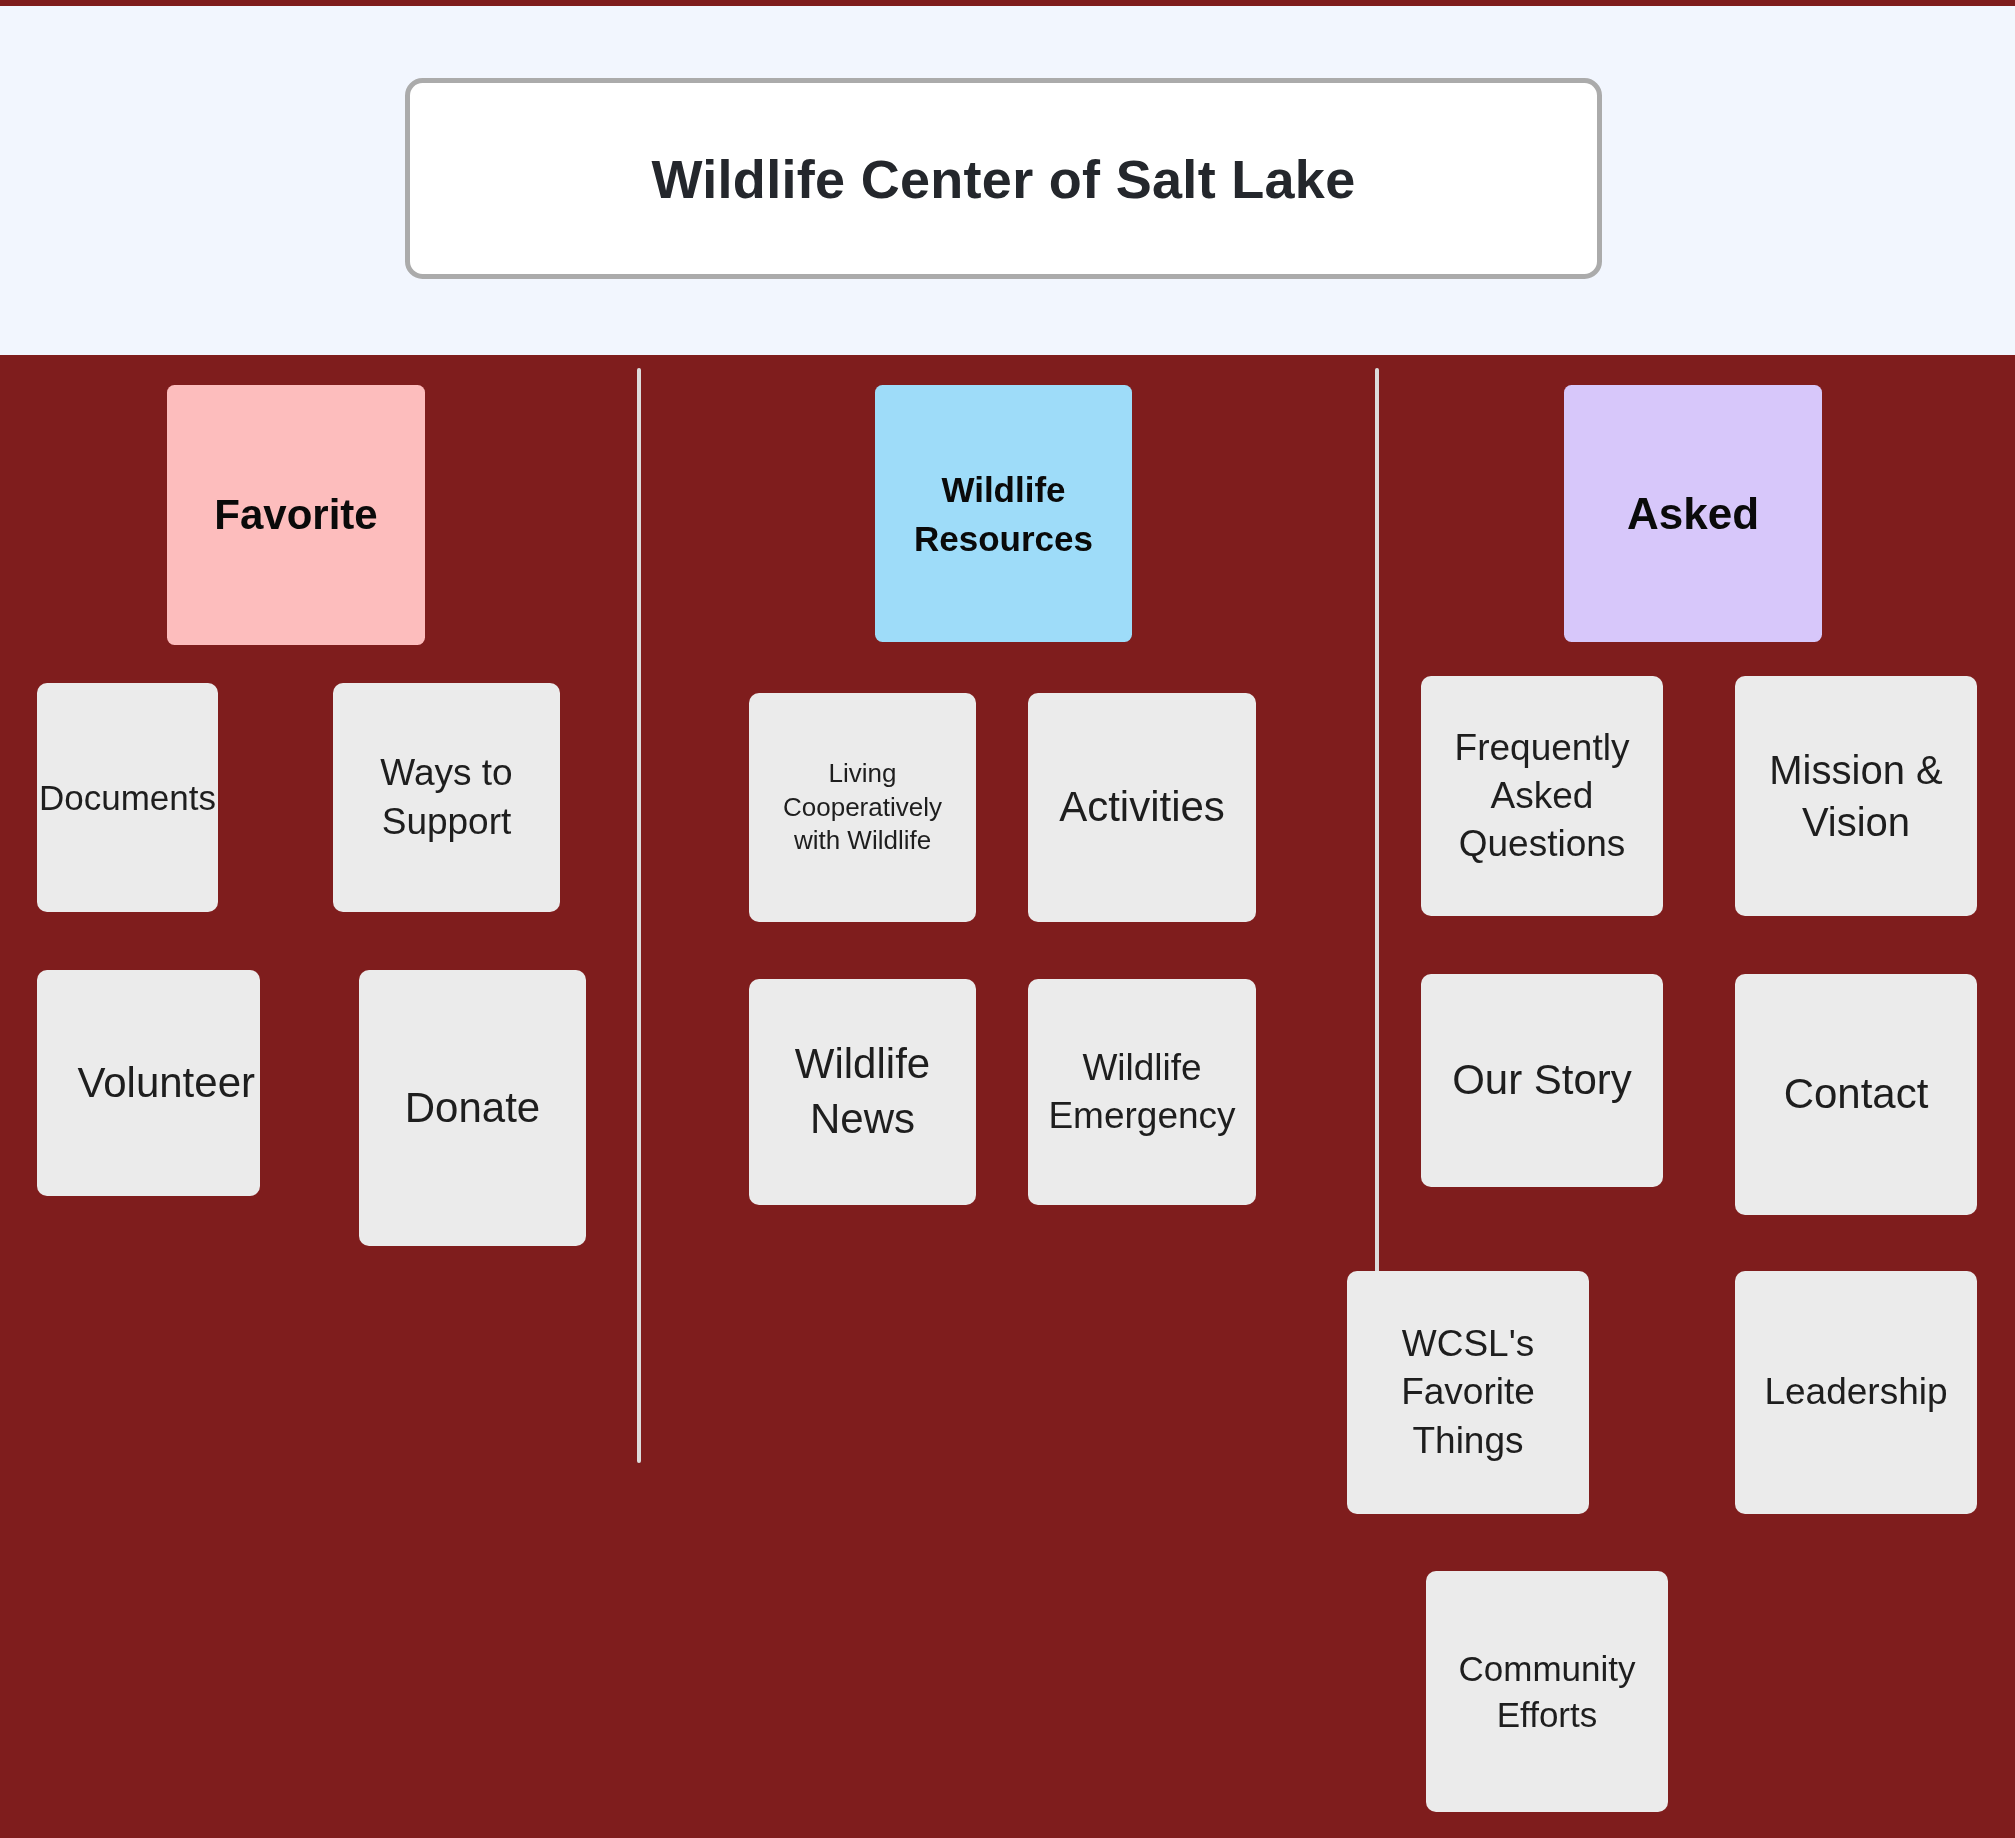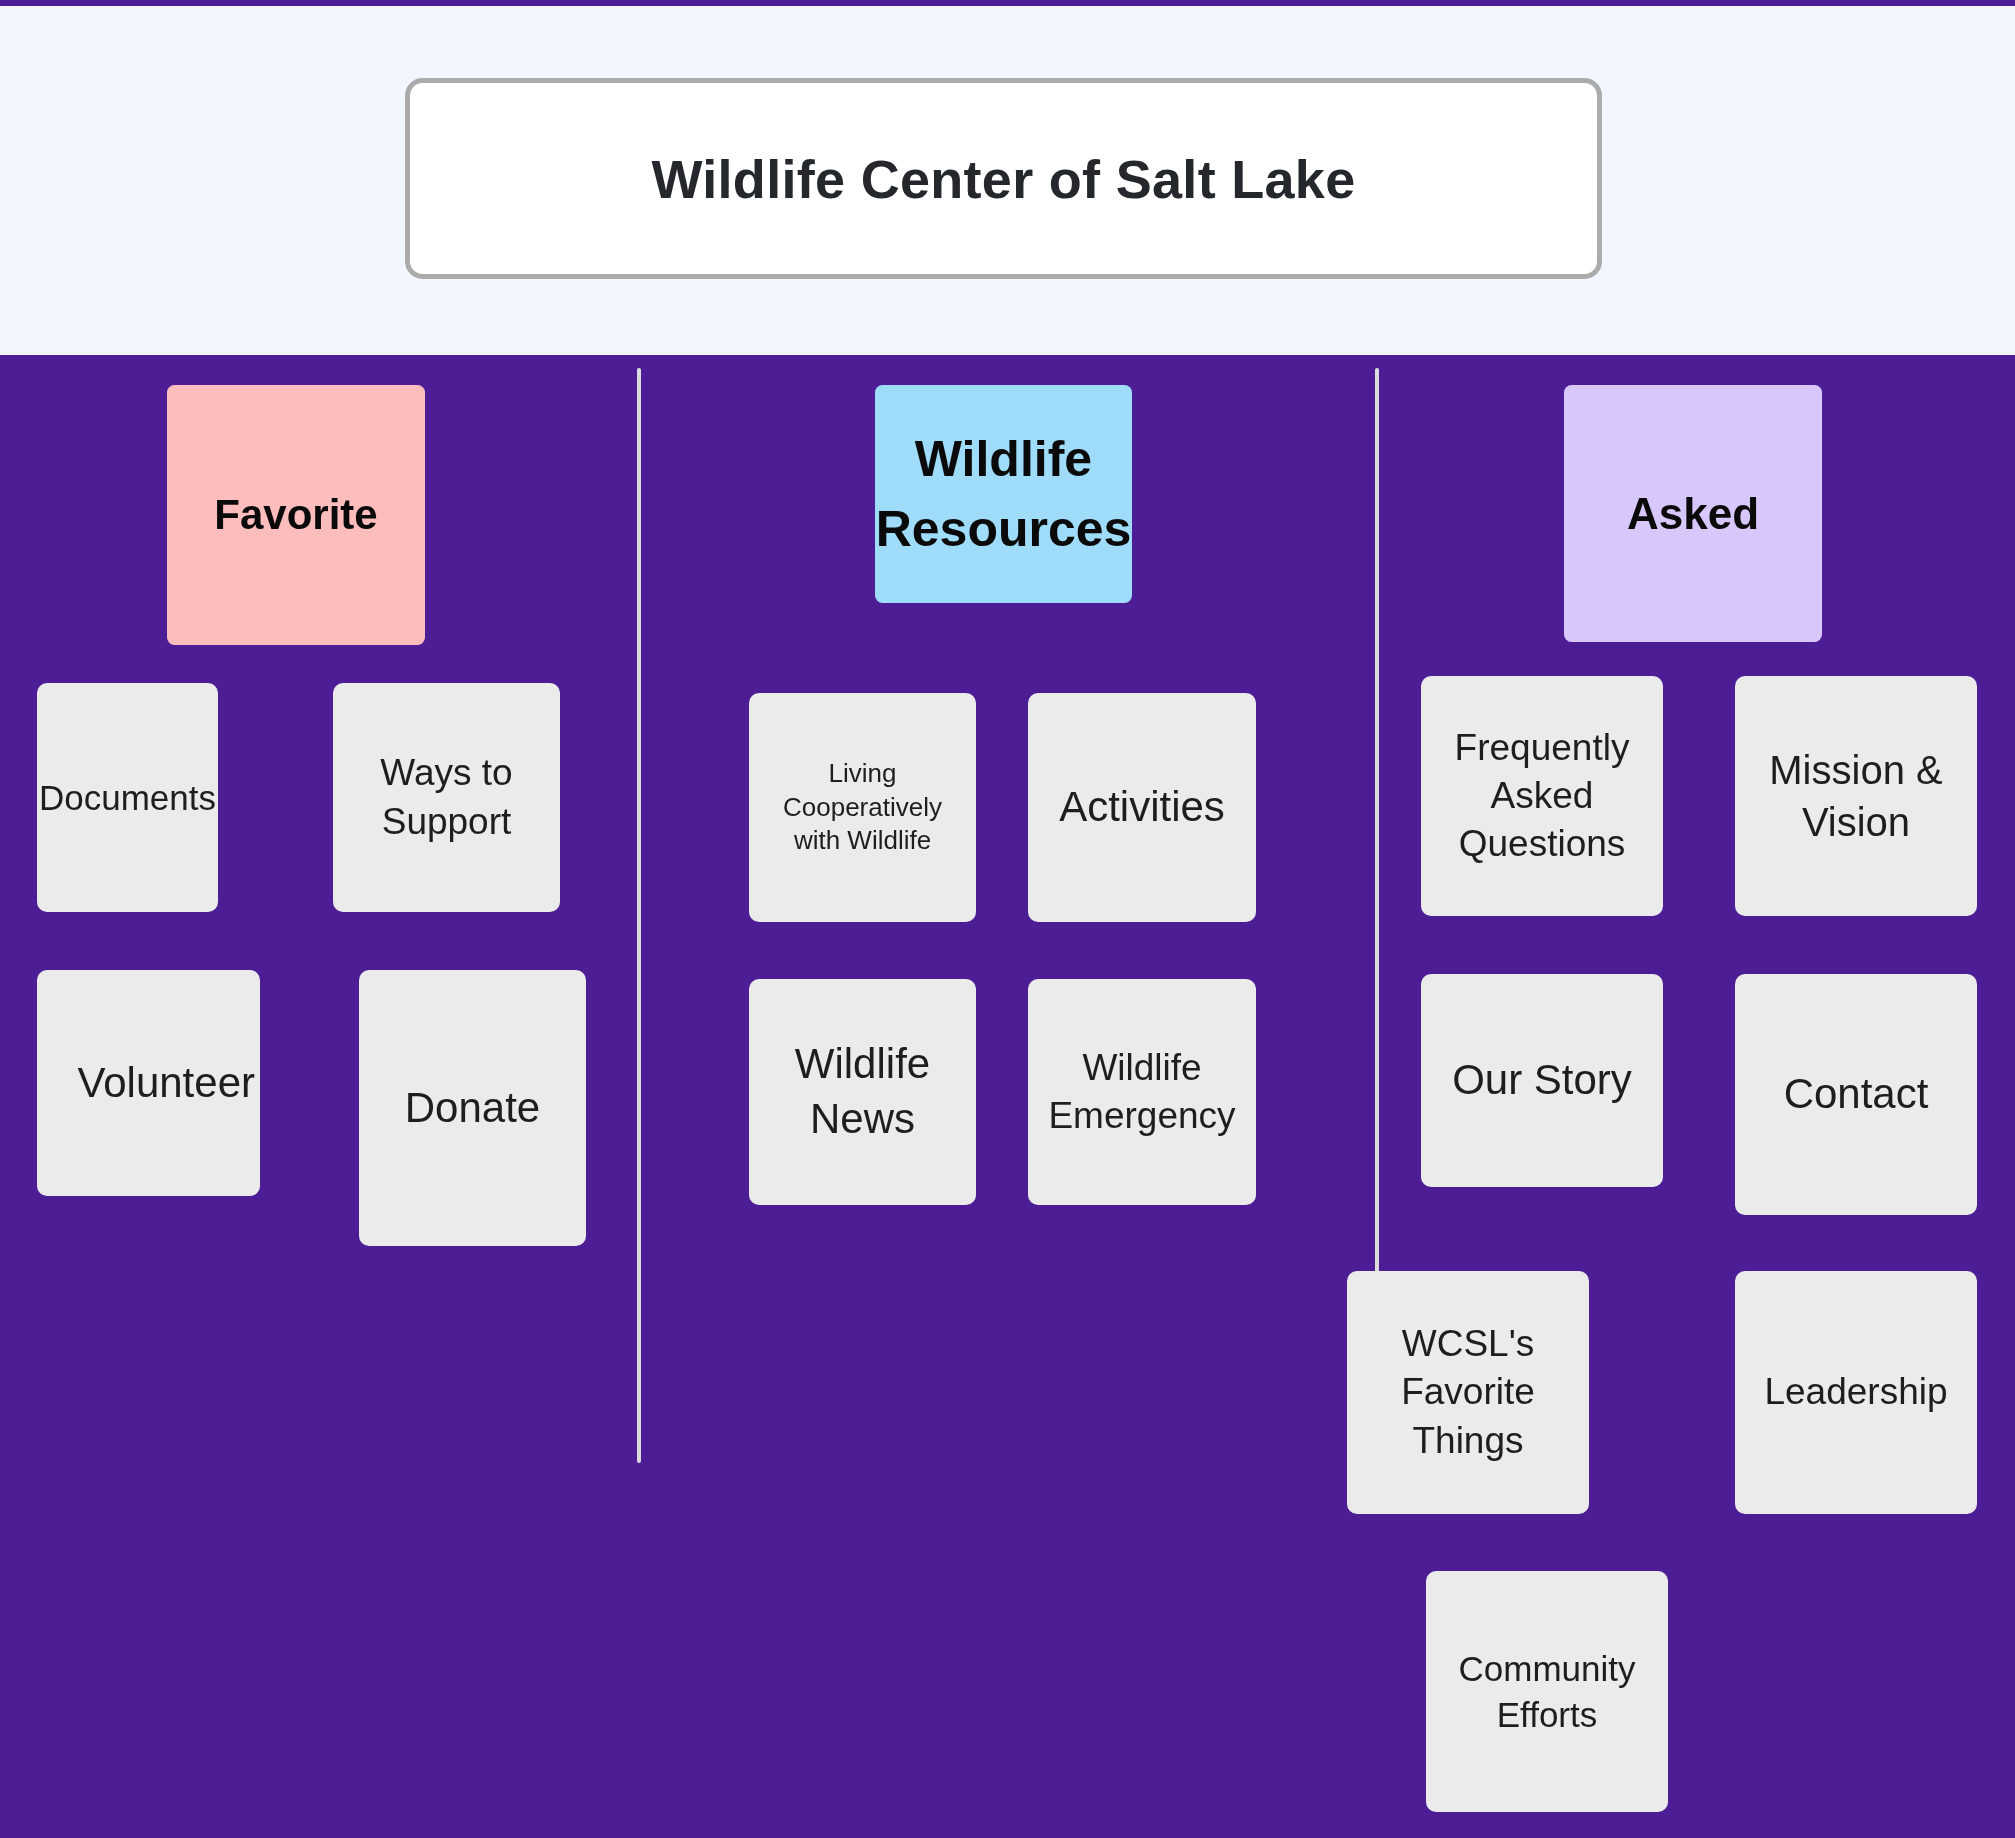--- a/index.html
+++ b/index.html
@@ -5,21 +5,21 @@
   html, body {
     margin: 0;
     padding: 0;
     background: #ffffff;
     font-family: "Liberation Sans", "DejaVu Sans", sans-serif;
   }
   .canvas {
     position: relative;
     width: 2015px;
     height: 1839px;
-    background: #4c1d95;
+    background: #7f1d1d;
     overflow: hidden;
   }
   
   .topband {
     position: absolute;
     left: 0; top: 6.2px;
     width: 2015px; height: 349px;
     background: #f2f6fe;
   }
   .title-card {
@@ -66,21 +66,21 @@
     background: #ebebeb;
   }
   .node.parent {
     font-weight: bold;
     color: #0a0a0a;
     border-radius: 7.5px;
     line-height: 1.4;
   }
   
   .n-support        { left: 167px;  top: 385px;  width: 258px; height: 260px; background: #fdbdbd; font-size: 42px; }
-  .n-resources      { left: 875px; top: 385px;  width: 257px; height: 218px; background: #9edcf9; font-size: 50px; padding: 11px 24px; }
+  .n-resources      { left: 875px; top: 385px;  width: 257px; height: 257px; background: #9edcf9; font-size: 35px; padding: 11px 24px; }
   .n-about          { left: 1564px; top: 385px;  width: 258px; height: 257px; background: #d7c7fa; font-size: 44px; }
   
   .n-documents      { left: 37px;   top: 683px; width: 181px; height: 229px; font-size: 35px; }
   .n-ways           { left: 333px;  top: 683px; width: 227px; height: 229px; font-size: 37px; }
   .n-volunteer      { left: 37px;   top: 970px; width: 223px; height: 226px; font-size: 42px; padding-left: 48px; }
   .n-donate         { left: 333px;  top: 970px; width: 227px; height: 276px; font-size: 42px; margin-left: 26px; }
   
   .n-living         { left: 749px; top: 693px; width: 227px; height: 229px; font-size: 26px; }
   .n-activities     { left: 1028px; top: 693px; width: 228px; height: 229px; font-size: 42px; }
   .n-wnews          { left: 749px; top: 979px; width: 227px; height: 226px; font-size: 42px; }

